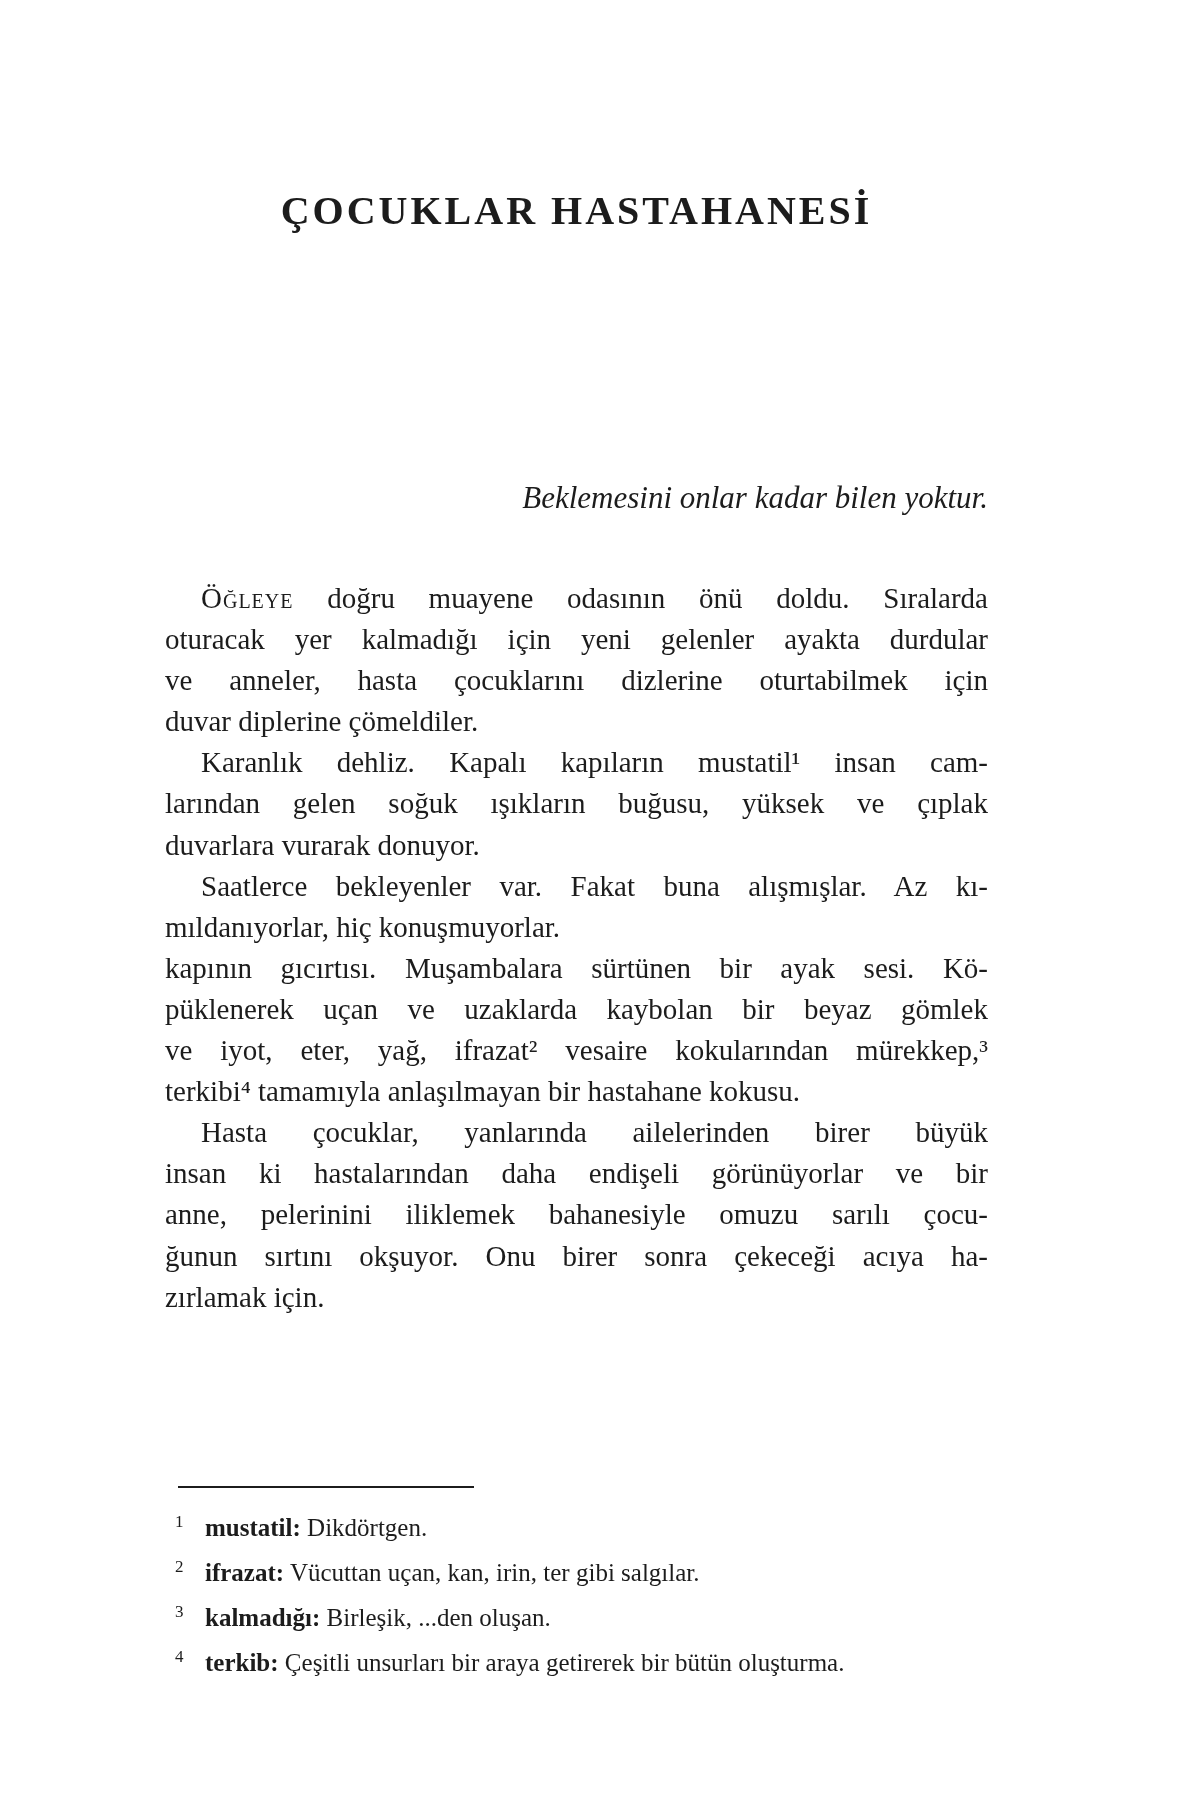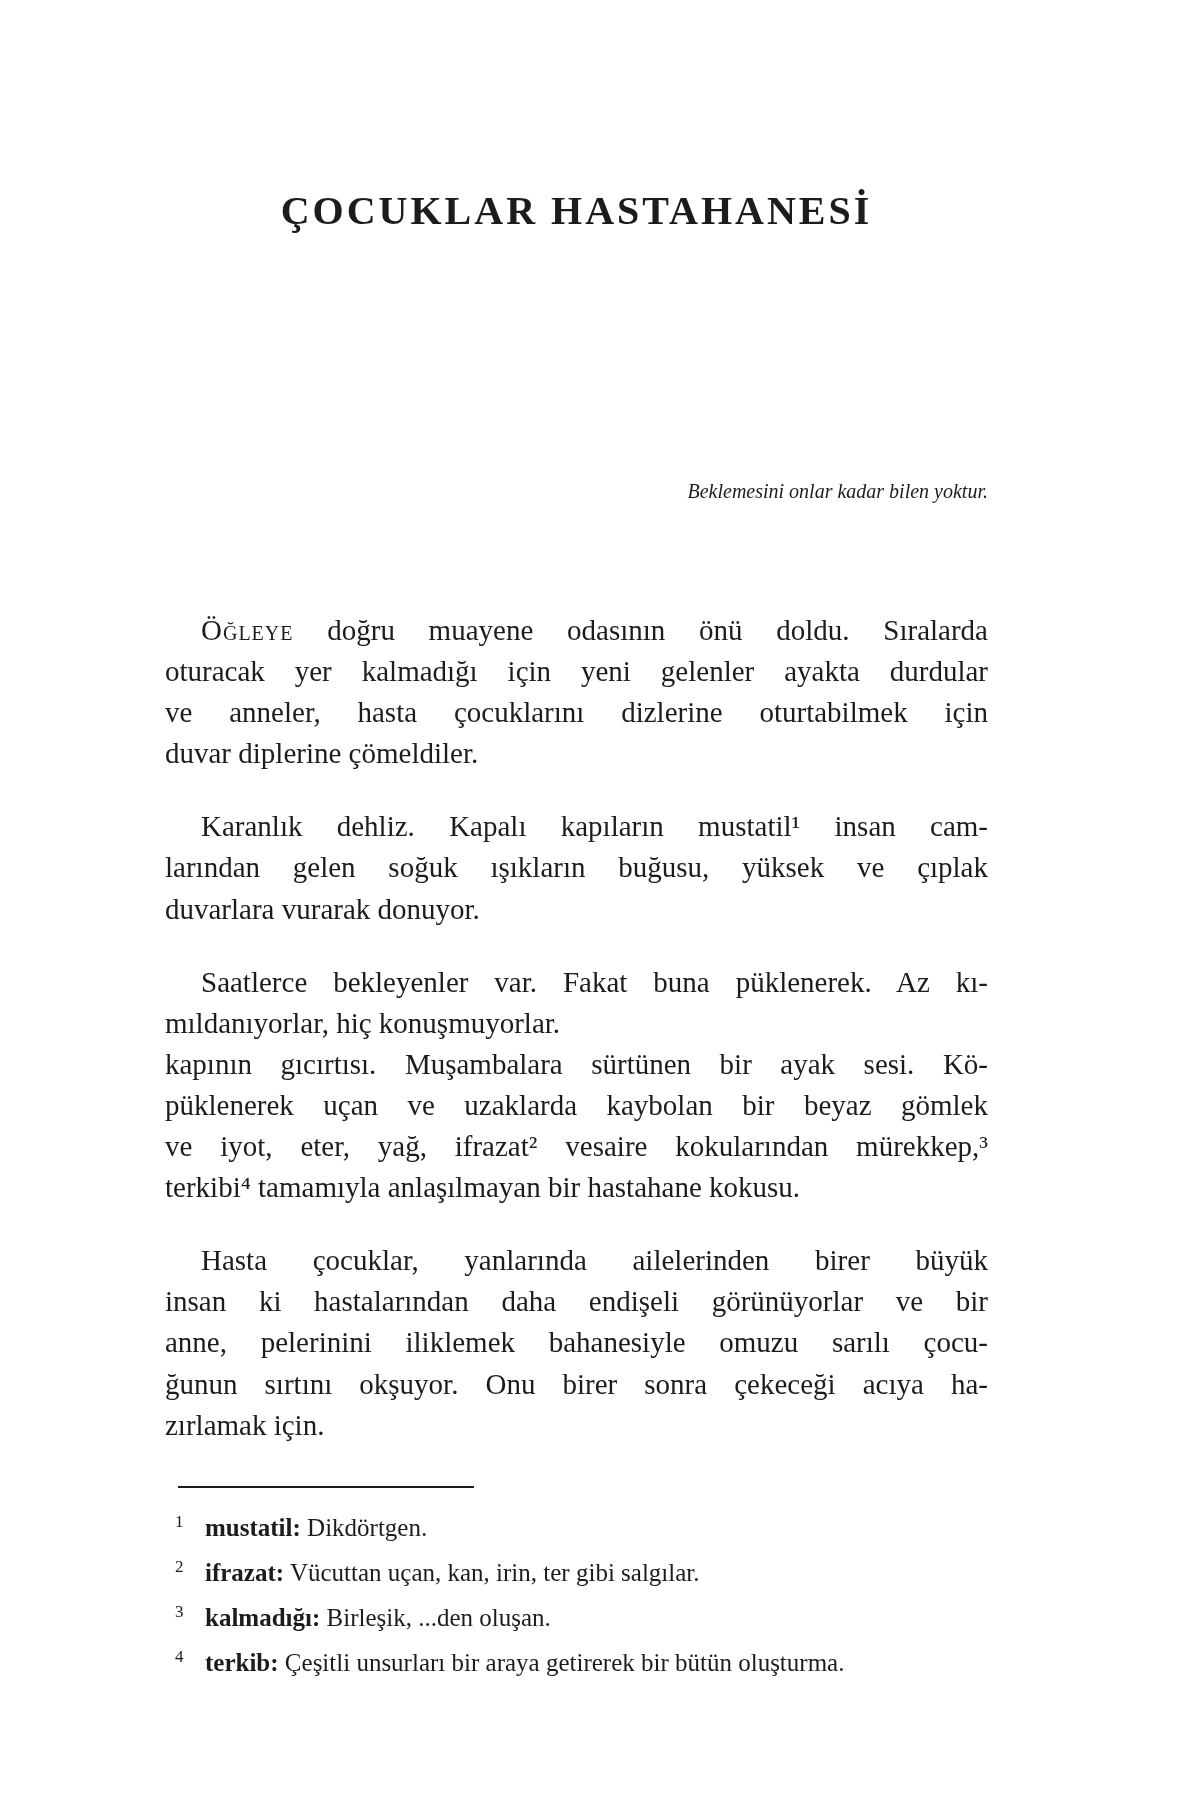--- a/index.html
+++ b/index.html
@@ -18,37 +18,37 @@
     text-align:center;
     font-size:40px;
     letter-spacing:3px;
     font-weight:700;
     white-space:nowrap;
   }
   .epigraph{
     position:absolute;
     top:480px;
     right:212px;
-    font-size:20px;
+    font-size:31px;
     font-style:italic;
     white-space:nowrap;
   }
   .body-text{
     position:absolute;
     left:165px;top:578px;width:823px;
     font-size:29px;
     line-height:41.1px;
   }
   .bl{
     text-align:justify;
     text-align-last:justify;
     height:41.1px;
     overflow:visible;
   }
-  .bl.indent{padding-left:36px;margin-top:32px;}
+  .bl.indent{padding-left:36px;}
   .bl.end{text-align-last:left;}
   .lead{font-variant:small-caps;letter-spacing:1px;}
   .fn-divider{
     position:absolute;
     left:178px;top:1486px;
     width:296px;height:2px;
     background:#1c1c1c;
   }
   .footnotes{
     position:absolute;
@@ -76,21 +76,21 @@
   <div class="epigraph">Beklemesini onlar kadar bilen yoktur.</div>
 
   <div class="body-text">
       <div class="bl indent"><span class="lead">Öğleye</span> doğru muayene odasının önü doldu. Sıralarda</div>
       <div class="bl">oturacak yer kalmadığı için yeni gelenler ayakta durdular</div>
       <div class="bl">ve anneler, hasta çocuklarını dizlerine oturtabilmek için</div>
       <div class="bl end">duvar diplerine çömeldiler.</div>
       <div class="bl indent">Karanlık dehliz. Kapalı kapıların mustatil¹ insan cam-</div>
       <div class="bl">larından gelen soğuk ışıkların buğusu, yüksek ve çıplak</div>
       <div class="bl end">duvarlara vurarak donuyor.</div>
-      <div class="bl indent">Saatlerce bekleyenler var. Fakat buna püklenerek. Az kı-</div>
+      <div class="bl indent">Saatlerce bekleyenler var. Fakat buna alışmışlar. Az kı-</div>
       <div class="bl end">mıldanıyorlar, hiç konuşmuyorlar.</div>
       <div class="bl">kapının gıcırtısı. Muşambalara sürtünen bir ayak sesi. Kö-</div>
       <div class="bl">püklenerek uçan ve uzaklarda kaybolan bir beyaz gömlek</div>
       <div class="bl">ve iyot, eter, yağ, ifrazat² vesaire kokularından mürekkep,³</div>
       <div class="bl end">terkibi⁴ tamamıyla anlaşılmayan bir hastahane kokusu.</div>
       <div class="bl indent">Hasta çocuklar, yanlarında ailelerinden birer büyük</div>
       <div class="bl">insan ki hastalarından daha endişeli görünüyorlar ve bir</div>
       <div class="bl">anne, pelerinini iliklemek bahanesiyle omuzu sarılı çocu-</div>
       <div class="bl">ğunun sırtını okşuyor. Onu birer sonra çekeceği acıya ha-</div>
       <div class="bl end">zırlamak için.</div>

